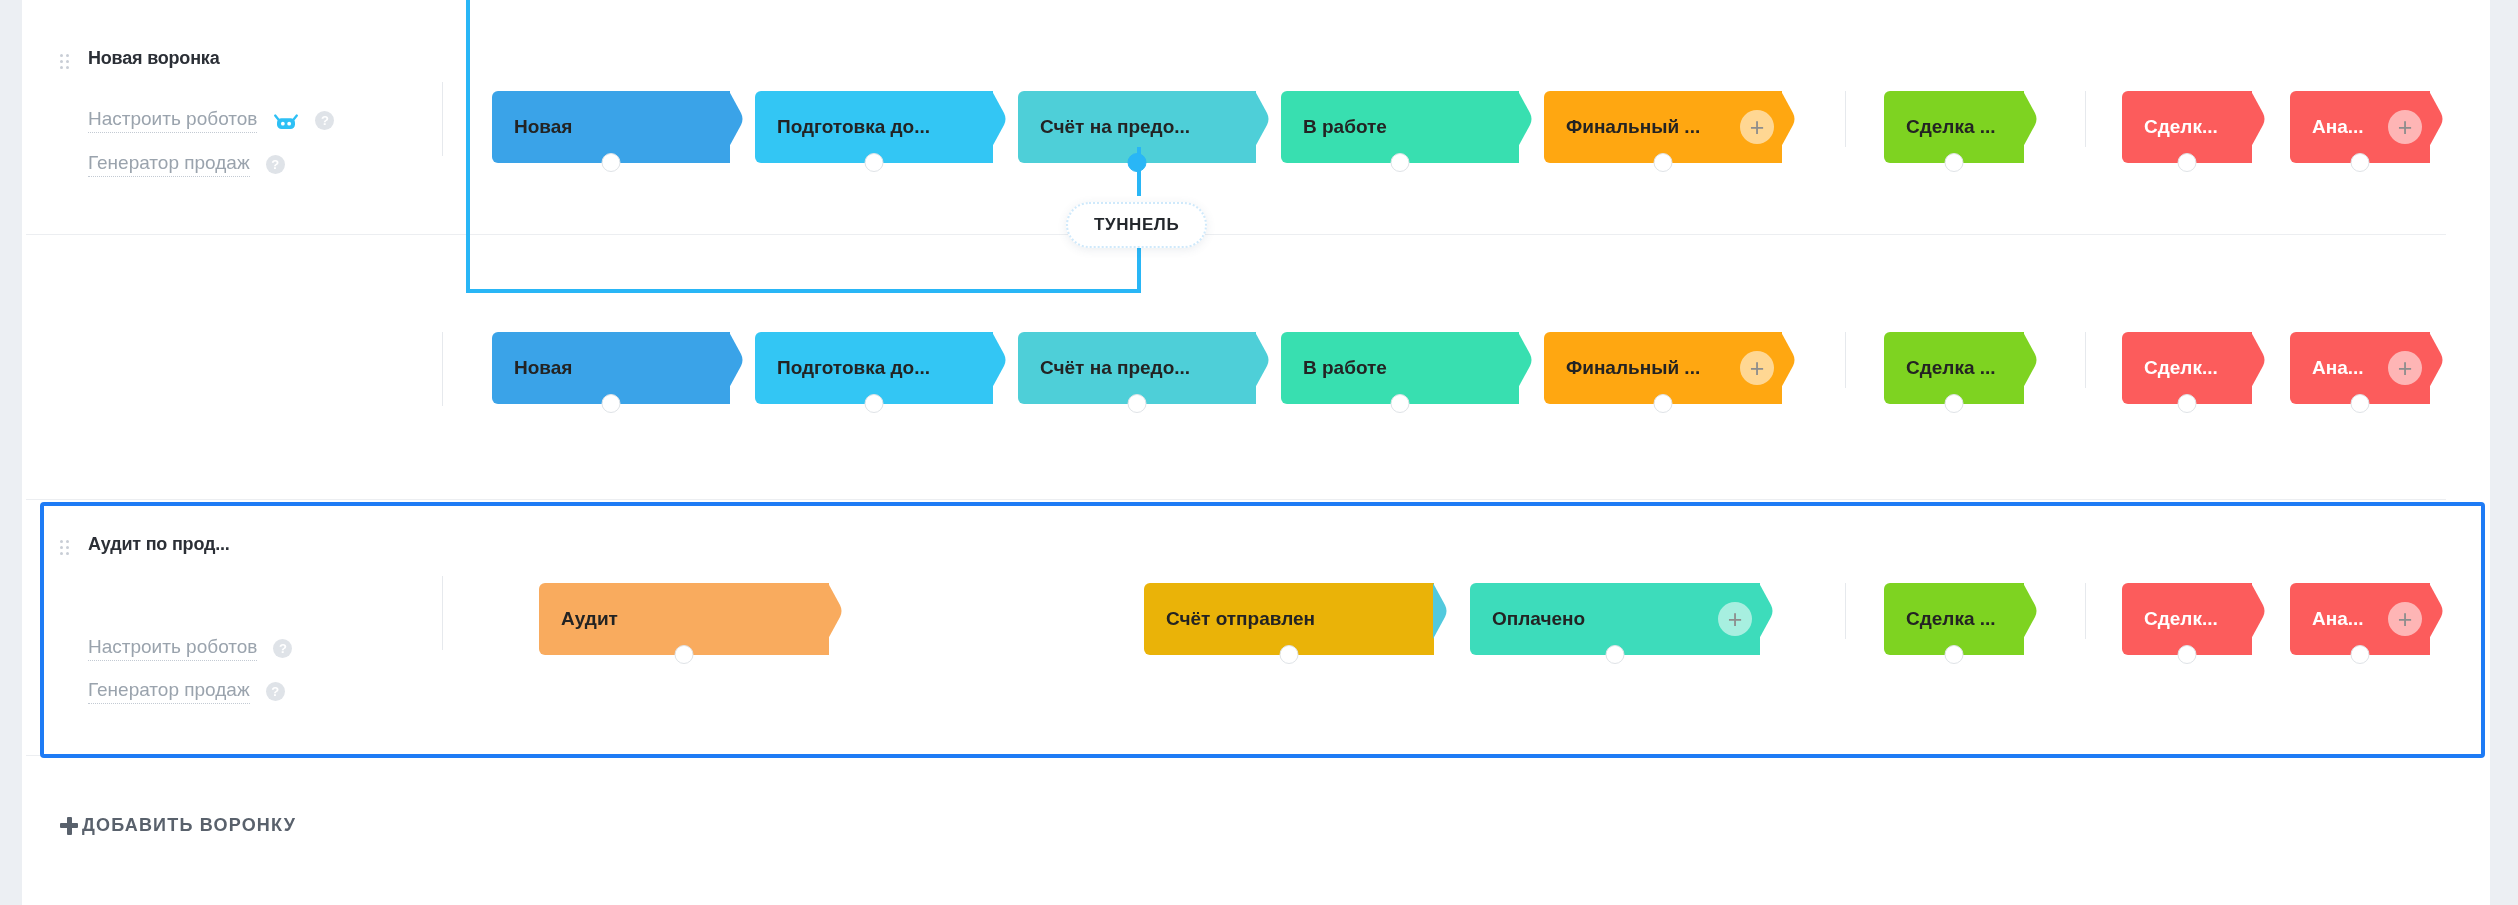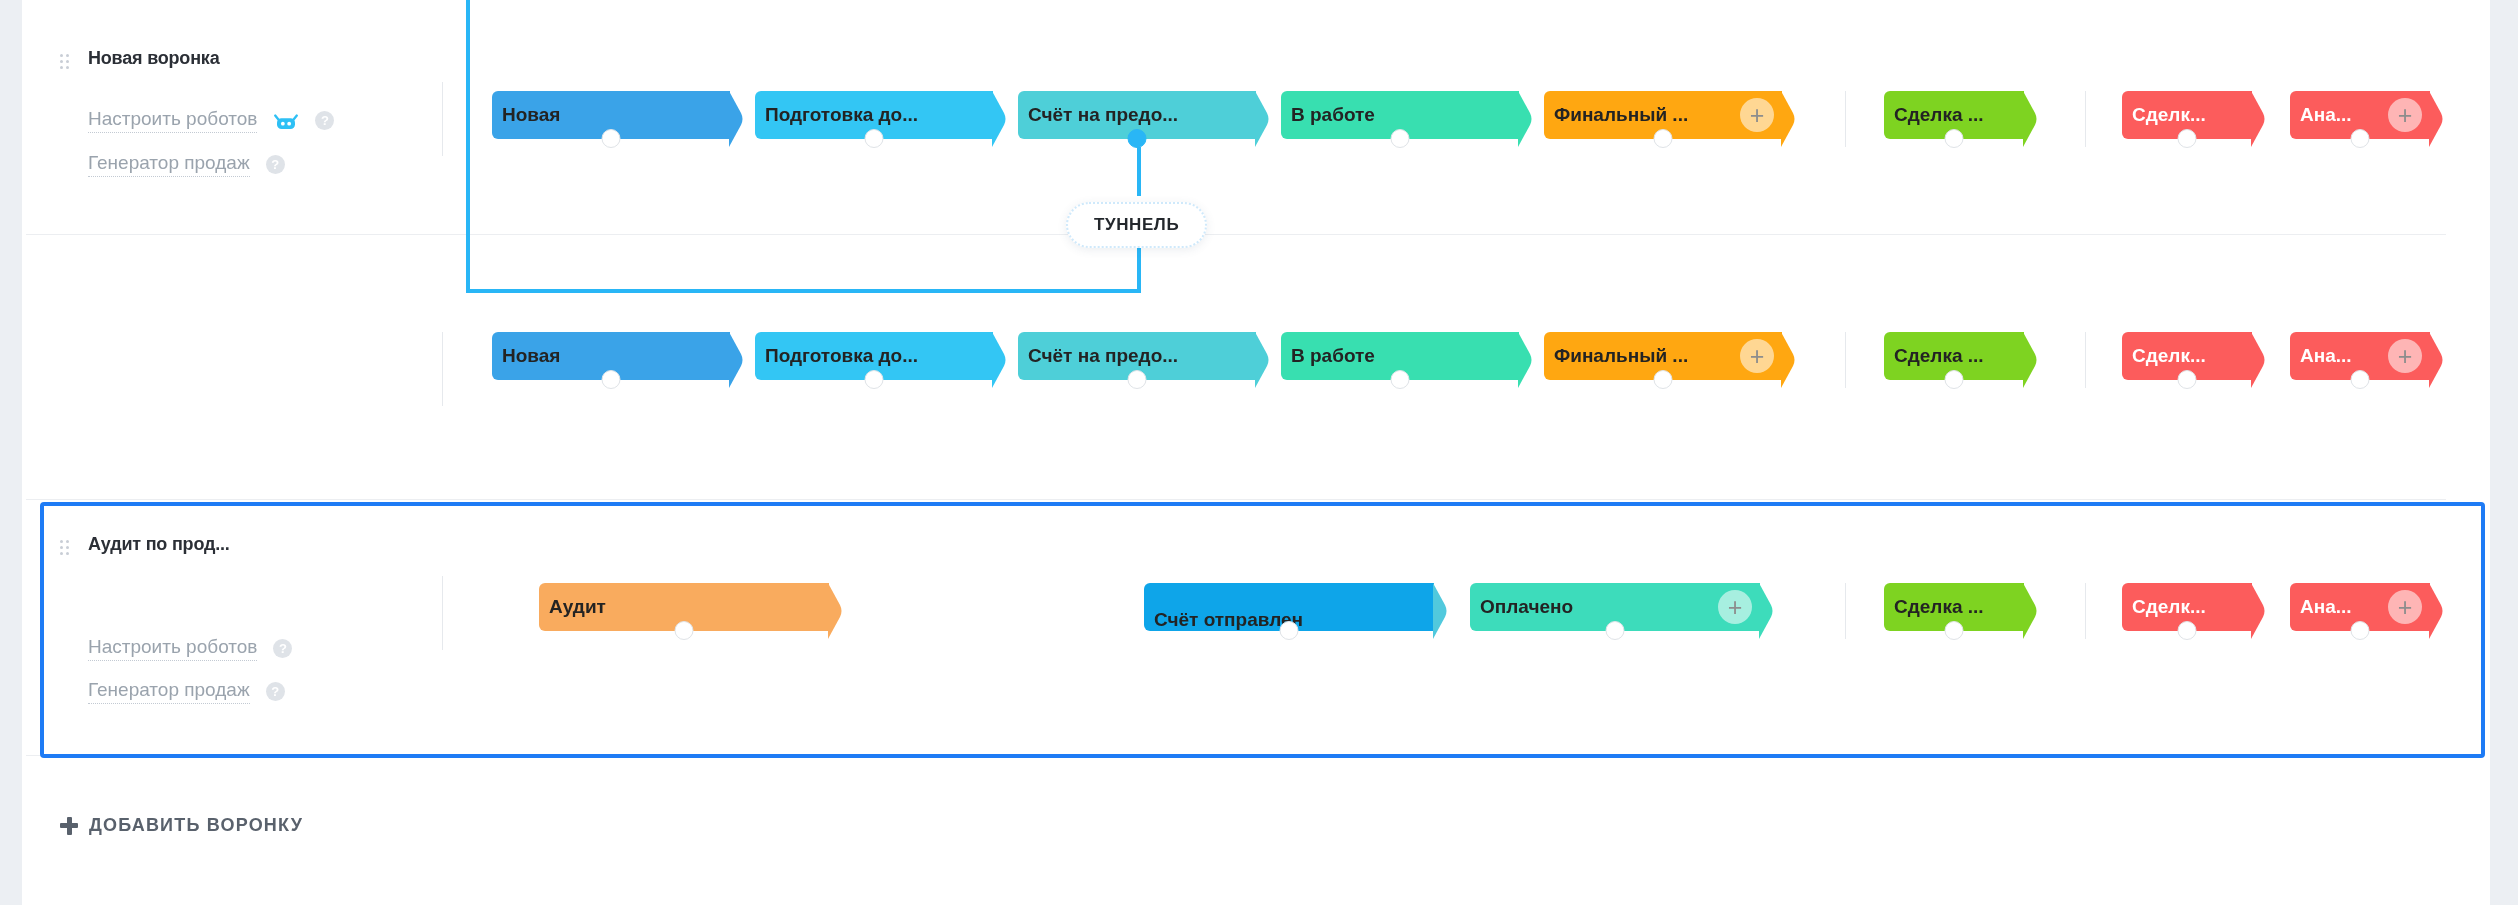--- a/index.html
+++ b/index.html
@@ -52,24 +52,24 @@
   }
   .robot-ico{ width:26px; height:18px; flex:0 0 auto; }
 
   
   .vsep{
     position:absolute; width:1px; background:#e6e9ed;
   }
 
   
   .chip{
-    position:absolute; height:48px;
+    position:absolute; height:72px;
     display:flex; align-items:center;
     font-size:19px; font-weight:700; color:#232323;
-    padding-left:10px;
+    padding-left:22px;
     border-radius:6px 0 0 6px;
     white-space:nowrap;
   }
   .chip .lbl{ position:relative; z-index:2; }
   .chip .arrow{
     position:absolute; right:-17px; top:0; width:18px; height:56px;
   }
   .chip.white-txt{ color:#ffffff; }
   .chip .nub{
     position:absolute; left:50%; bottom:-9px; transform:translateX(-50%);
@@ -100,21 +100,21 @@
   }
 
   
   .selected-outline{
     position:absolute; border:4px solid #1e7bf5; border-radius:4px;
     pointer-events:none;
   }
 
   
   .add-pipeline{
-    position:absolute; display:flex; align-items:center; gap:11px;
+    position:absolute; display:flex; align-items:center; gap:4px;
     font-size:18px; font-weight:700; color:#59616c; letter-spacing:1.2px;
     cursor:pointer;
   }
   .add-plus{
     position:relative; width:18px; height:18px; flex:0 0 auto;
   }
   .add-plus:before,.add-plus:after{
     content:""; position:absolute; background:#59616c; border-radius:1px;
   }
   .add-plus:before{ left:0; top:6.5px; width:18px; height:5px; }
@@ -301,21 +301,21 @@
       <div class="row" style="top: 502px; height: 256px;">
         <div class="row-head" style="left: 60px; top: 0px;"></div>
         <div class="vsep" style="left: 442px; top: 74px; height: 74px;"></div>
         <div class="chip" style="left: 492px; width: 290px; top: 81px; background: rgb(249, 171, 94); margin-left: 47px;">
           <span class="lbl">Аудит</span>
           <span class="arrow"><svg width="18" height="56" viewBox="0 0 18 56">
               <path d="M0 0 L12 22 Q15 28 12 34 L0 56 Z" fill="#f9ab5e"></path>
             </svg></span>
           <span class="nub"></span>
         </div>
-        <div class="chip" style="left: 1144px; width: 290px; top: 81px; background: #0ea5e9; align-items: flex-end;">
+        <div class="chip" style="left: 1144px; width: 290px; top: 81px; background: #eab308;">
           <span class="lbl">Счёт отправлен</span>
           <span class="arrow"><svg width="18" height="56" viewBox="0 0 18 56">
               <path d="M0 0 L12 22 Q15 28 12 34 L0 56 Z" fill="#51c9dd"></path>
             </svg></span>
           <span class="nub"></span>
         </div>
         <div class="chip" style="left: 1470px; width: 290px; top: 81px; background: rgb(61, 220, 187);">
           <span class="lbl">Оплачено</span>
           <span class="arrow"><svg width="18" height="56" viewBox="0 0 18 56">
               <path d="M0 0 L12 22 Q15 28 12 34 L0 56 Z" fill="#3ddcbb"></path>

